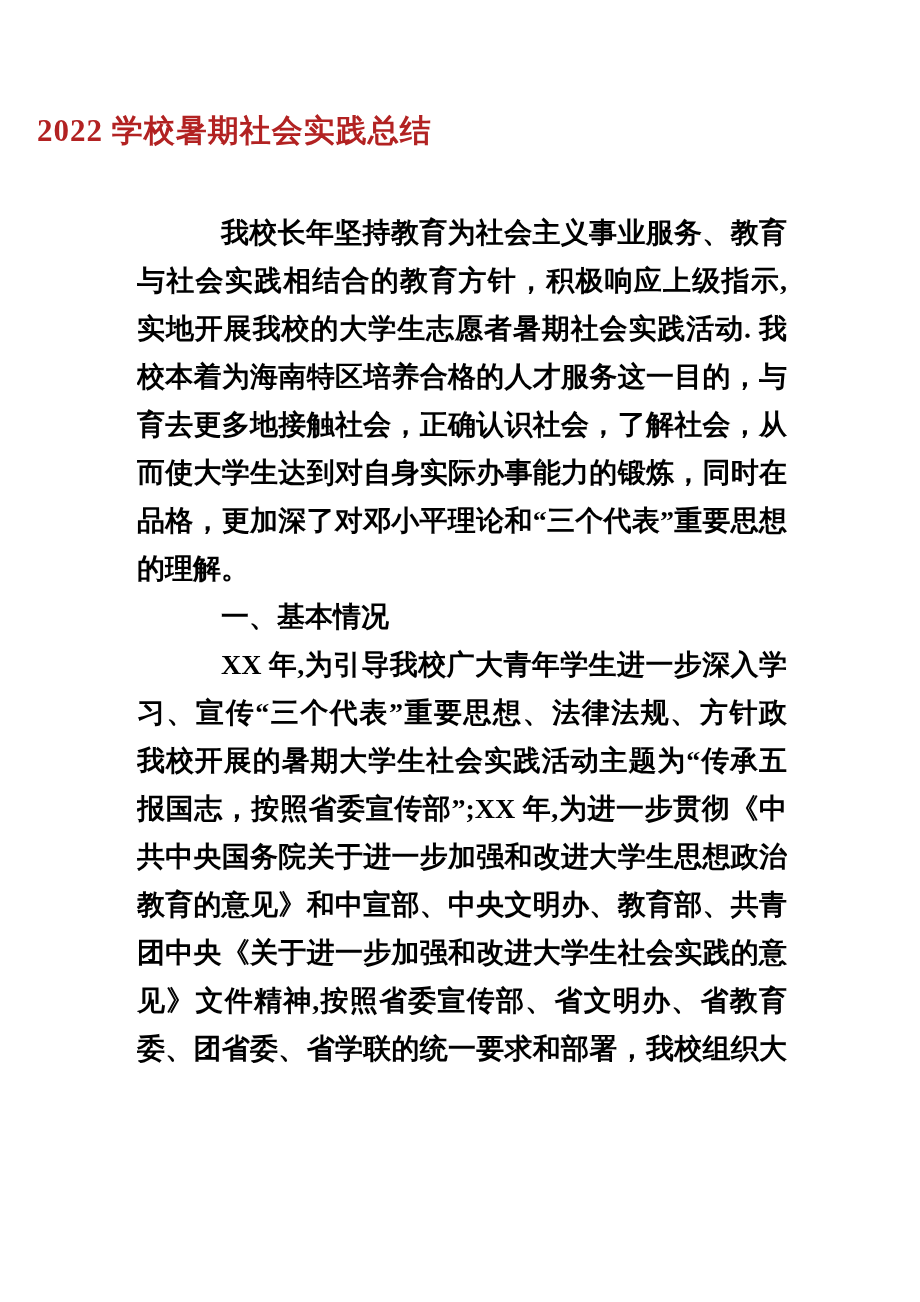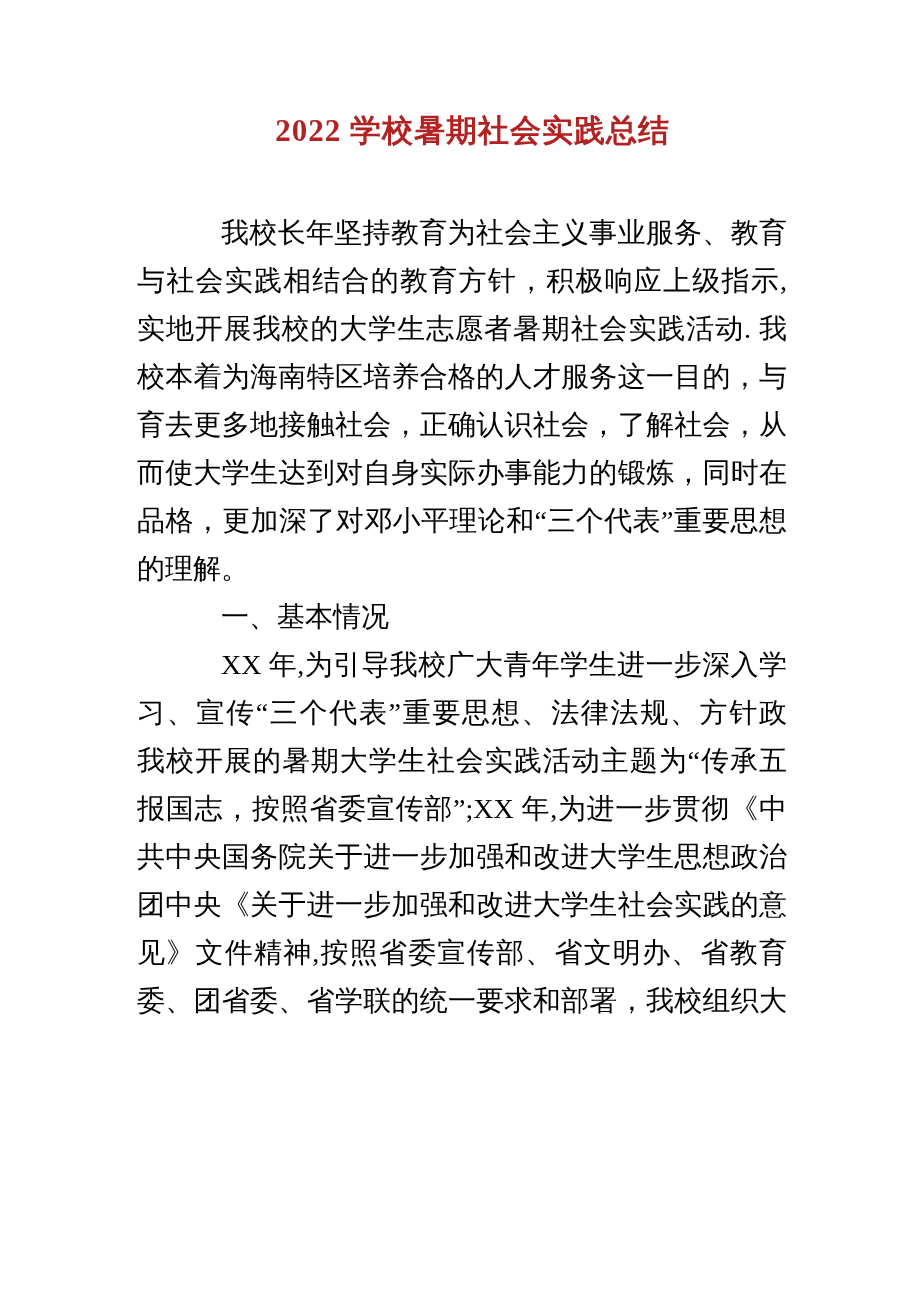--- a/index.html
+++ b/index.html
@@ -15,41 +15,41 @@
     overflow: hidden;
     font-family: "Liberation Serif", "DejaVu Serif", serif;
   }
   .doc-title {
     position: absolute;
     top: 106px;
     left: 0;
     width: 100%;
     margin: 0;
     box-sizing: border-box;
-    padding-left: 25px;
-    text-align: center;
+    padding-left: 37px;
     font-size: 31px;
     font-weight: bold;
     line-height: 50px;
     letter-spacing: 1px;
   }
   .content {
     position: absolute;
     top: 209px;
     left: 137px;
     width: 650px;
     font-size: 28px;
     color: #000000;
   }
   .line {
     height: 48px;
     line-height: 48px;
     text-align: justify;
     text-align-last: justify;
     overflow: hidden;
+    font-weight: bold;
   }
   .line.indent {
     text-indent: 84px;
   }
   .line.end {
     text-align: right;
     text-align-last: left;
   }
   .line.heading {
     text-align: right;
@@ -70,17 +70,18 @@
       <div class="line fill">育去更多地接触社会，正确认识社会，了解社会，从</div>
       <div class="line fill">而使大学生达到对自身实际办事能力的锻炼，同时在</div>
       <div class="line fill">品格，更加深了对邓小平理论和“三个代表”重要思想</div>
       <div class="line end">的理解。</div>
       <div class="line heading">一、基本情况</div>
       <div class="line indent">XX 年,为引导我校广大青年学生进一步深入学</div>
       <div class="line fill">习、宣传“三个代表”重要思想、法律法规、方针政策，</div>
       <div class="line fill">我校开展的暑期大学生社会实践活动主题为“传承五四</div>
       <div class="line fill">报国志，按照省委宣传部”;XX 年,为进一步贯彻《中</div>
       <div class="line fill">共中央国务院关于进一步加强和改进大学生思想政治</div>
+      <div class="line fill">教育的意见》和中宣部、中央文明办、教育部、共青</div>
       <div class="line fill">团中央《关于进一步加强和改进大学生社会实践的意</div>
       <div class="line fill">见》文件精神,按照省委宣传部、省文明办、省教育工</div>
       <div class="line fill">委、团省委、省学联的统一要求和部署，我校组织大</div>
     </div>
 </div>
 
 </body></html>

